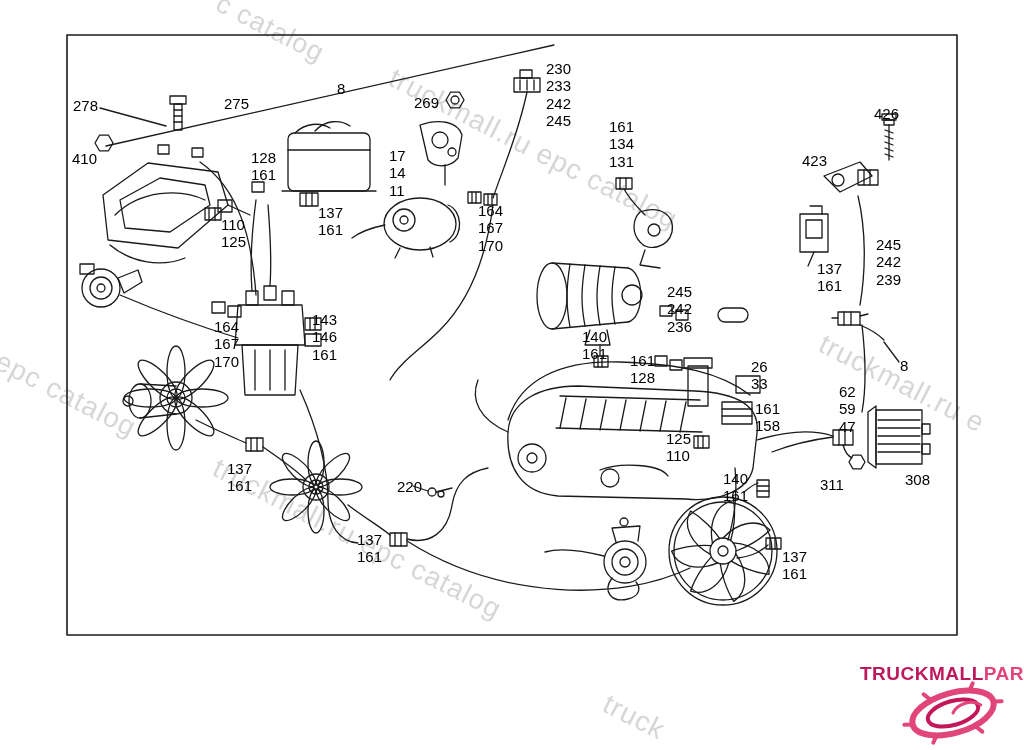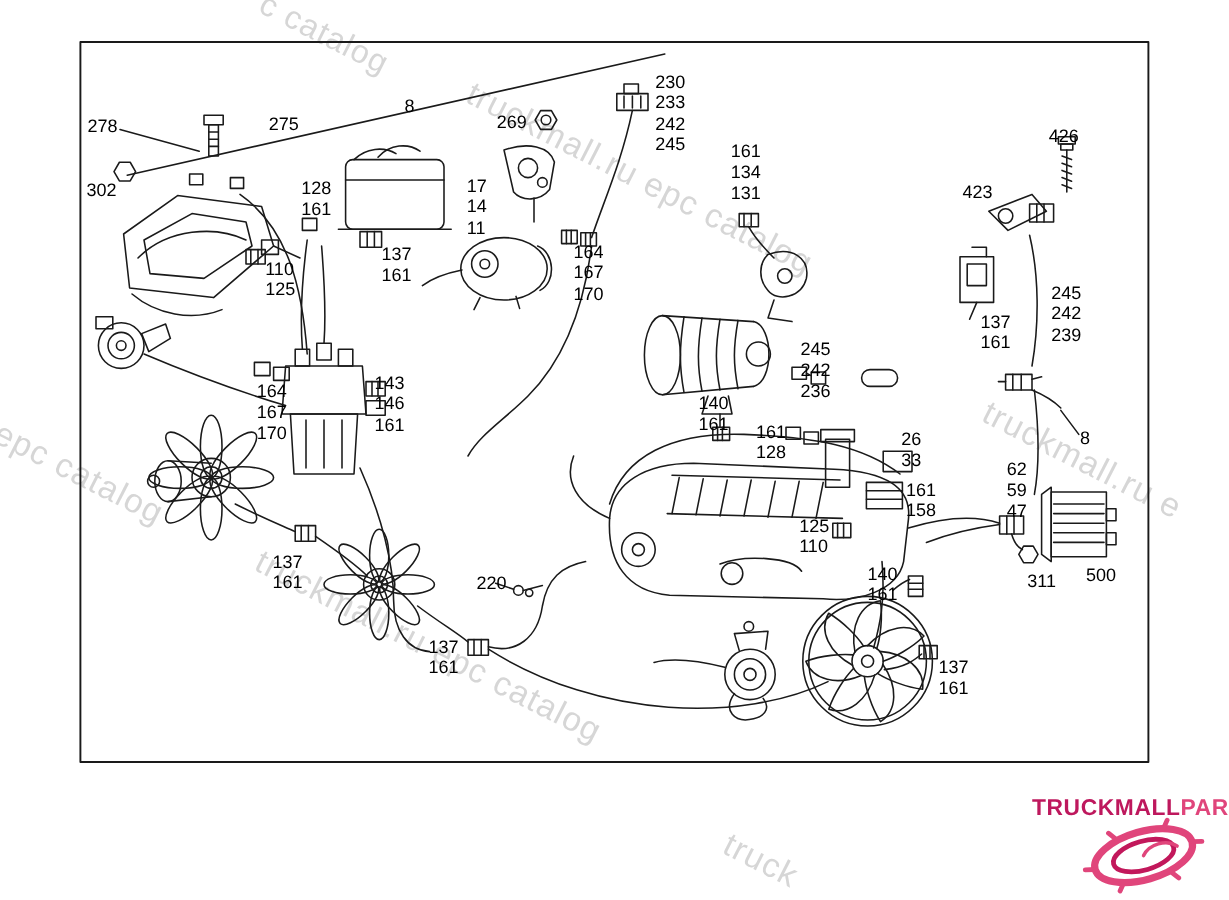--- a/index.html
+++ b/index.html
@@ -324,21 +324,21 @@
       <rect x="670" y="360" width="12" height="10"></rect>
       <rect x="218" y="200" width="14" height="12"></rect>
       <rect x="252" y="182" width="12" height="10"></rect>
       <path d="M100,108 L166,126"></path>
     </g>
   </svg>
 
   <div id="labels-layer">
       <div class="part-label" style="left: 73px; top: 97px;">278</div>
       <div class="part-label" style="left: 192px; top: 95px; margin-left: 32px;">275</div>
-      <div class="part-label" style="left: 72px; top: 150px;">302</div>
+      <div class="part-label" style="left: 72px; top: 150px;">410</div>
       <div class="part-label" style="left: 337px; top: 80px;">8</div>
       <div class="part-label" style="left: 414px; top: 94px;">269</div>
       <div class="part-label" style="left: 546px; top: 60px;">230
 233
 242
 245</div>
       <div class="part-label" style="left: 251px; top: 149px;">128
 161</div>
       <div class="part-label" style="left: 389px; top: 147px;">17
 14
@@ -383,22 +383,22 @@
       <div class="part-label" style="left: 839px; top: 383px;">62
 59
 47</div>
       <div class="part-label" style="left: 227px; top: 460px;">137
 161</div>
       <div class="part-label" style="left: 397px; top: 478px;">220</div>
       <div class="part-label" style="left: 357px; top: 531px;">137
 161</div>
       <div class="part-label" style="left: 723px; top: 470px;">140
 161</div>
-      <div class="part-label" style="left: 856px; top: 476px;">311</div>
-      <div class="part-label" style="left: 905px; top: 471px;">500</div>
+      <div class="part-label" style="left: 820px; top: 476px;">311</div>
+      <div class="part-label" style="left: 905px; top: 471px;">308</div>
       <div class="part-label" style="left: 782px; top: 548px;">137
 161</div>
     </div>
 
   <div id="logo">
     <div class="logo-text">
       <span class="logo-gray" style="color: #be185d;">TRUCKMALL</span><span class="logo-accent" style="color: rgb(224, 69, 123);">PARTS</span>
     </div>
     <svg width="126" height="68" viewBox="0 0 126 68" fill="none" stroke-linecap="round">
       <g transform="rotate(-16 63 36)">

